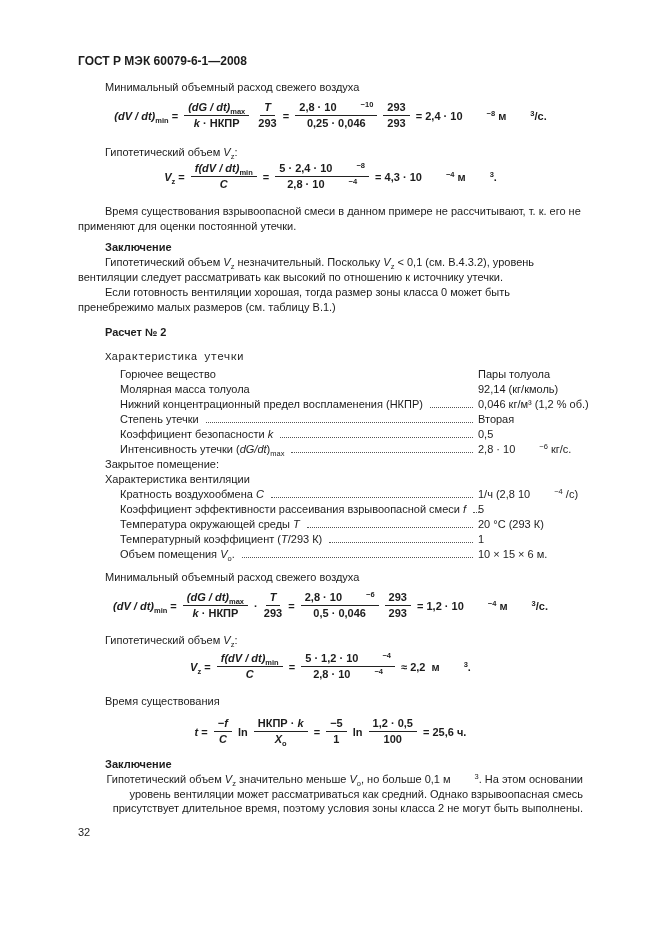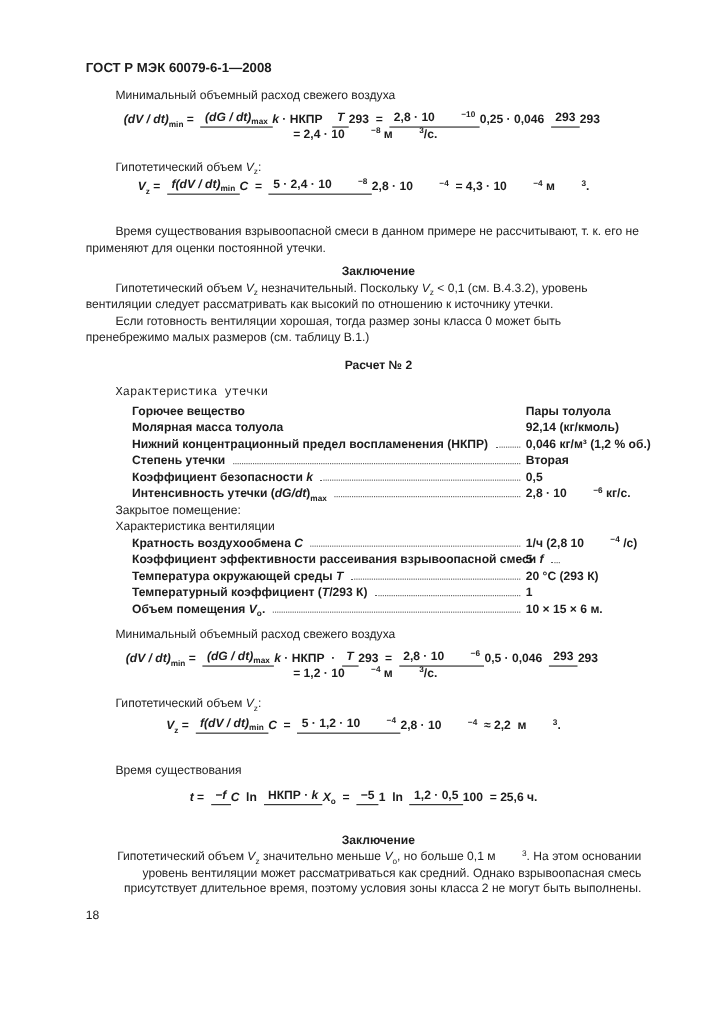--- a/index.html
+++ b/index.html
@@ -3,21 +3,21 @@
 <meta charset="utf-8">
 <style>
   html,body{margin:0;padding:0;}
   body{width:661px;height:936px;background:#ffffff;color:#1c1c1c;
        font-family:"Liberation Sans","DejaVu Sans",sans-serif;font-size:11px;
        overflow:hidden;}
   .page{box-sizing:border-box;width:661px;height:936px;padding:54px 78px 0 78px;}
   .doc-header{font-weight:bold;font-size:12px;margin-bottom:12px;}
   p{margin:0;line-height:15px;}
   .ind{text-indent:27px;}
-  .h-bold{font-weight:bold;text-indent:27px;text-align:center;}
+  .h-bold{font-weight:bold;text-indent:27px;}
   
   .p1{margin-bottom:6px;}
   .fx1{margin:6px 0 12px 0;}
   .p2{margin-bottom:2px;}
   .fx2{margin:2px 0 10px 0;}
   .p3{margin:4px 0 2px 0;}
   .hc1{margin-top:6px;}
   .hcalc{margin-top:10px;margin-bottom:10px;}
   .leakhead{margin-bottom:2px;font-family:Liberation Mono, monospace;}
   .venthead{margin-top:0;}
@@ -26,29 +26,29 @@
   .p7{margin-bottom:2px;}
   .fx4{margin:4px 0 10px 0;}
   .p8{margin-top:2px;}
   .fx5{margin:8px 0 8px 0;}
   .hc2{margin-top:4px;}
   .p9{line-height:14.5px;text-align:right;}
   .page-number{margin-top:10px;font-size:11px;}
   
   .formula{text-align:center;line-height:normal;min-height:32px;font-weight:bold;}
   .formula .fs{white-space:pre;display:inline-block;vertical-align:middle;}
-  .fr{display:inline-flex;align-items:center;
+  .fr{display:inline-flex;flex-direction:column;align-items:center;
       vertical-align:middle;margin:0 3px;line-height:13px;}
   .fn{border-bottom:1px solid #222;padding:0 4px 1px 4px;white-space:pre;}
   .fd{padding-top:1px;white-space:pre;}
   sub{font-size:7.5px;vertical-align:-3px;line-height:0;}
   sup{font-size:7.5px;vertical-align:4px;line-height:0;margin-left:24px;}
   
   .list{margin-left:42px;}
-  .lrow{display:flex;align-items:flex-end;line-height:15px;font-weight:bold;}
+  .lrow{display:flex;align-items:flex-end;line-height:15px;}
   .lleft{display:flex;align-items:baseline;width:358px;flex:none;}
   .llabel{white-space:nowrap;}
   .ldots{flex:1;margin:0 5px 3px 7px;border-bottom:1.5px dotted #555;min-width:8px;}
   .lval{flex:1;white-space:nowrap;}
 </style>
 </head>
 <body>
 
 <div class="page">
   <div class="doc-header">ГОСТ Р МЭК 60079-6-1—2008</div>
@@ -204,14 +204,14 @@
         <span class="fn"><span>−5</span></span>
         <span class="fd"><span>1</span></span>
       </span><span class="fs"><span> ln </span></span><span class="fr">
         <span class="fn"><span>1,2 · 0,5</span></span>
         <span class="fd"><span>100</span></span>
       </span><span class="fs"><span> = 25,6 ч.</span></span></div>
 
   <p class="h-bold hc2">Заключение</p>
   <p class="ind p9"><span>Гипотетический объем </span><span style="font-style: italic;">V</span><sub>z</sub><span> значительно меньше </span><span style="font-style: italic;">V</span><sub>о</sub><span>, но больше 0,1 м</span><sup>3</sup><span>. На этом основании уровень вентиляции может рассматриваться как средний. Однако взрывоопасная смесь присутствует длительное время, поэтому условия зоны класса 2 не могут быть выполнены.</span></p>
 
-  <div class="page-number">18</div>
+  <div class="page-number">32</div>
 </div>
 
 </body></html>

